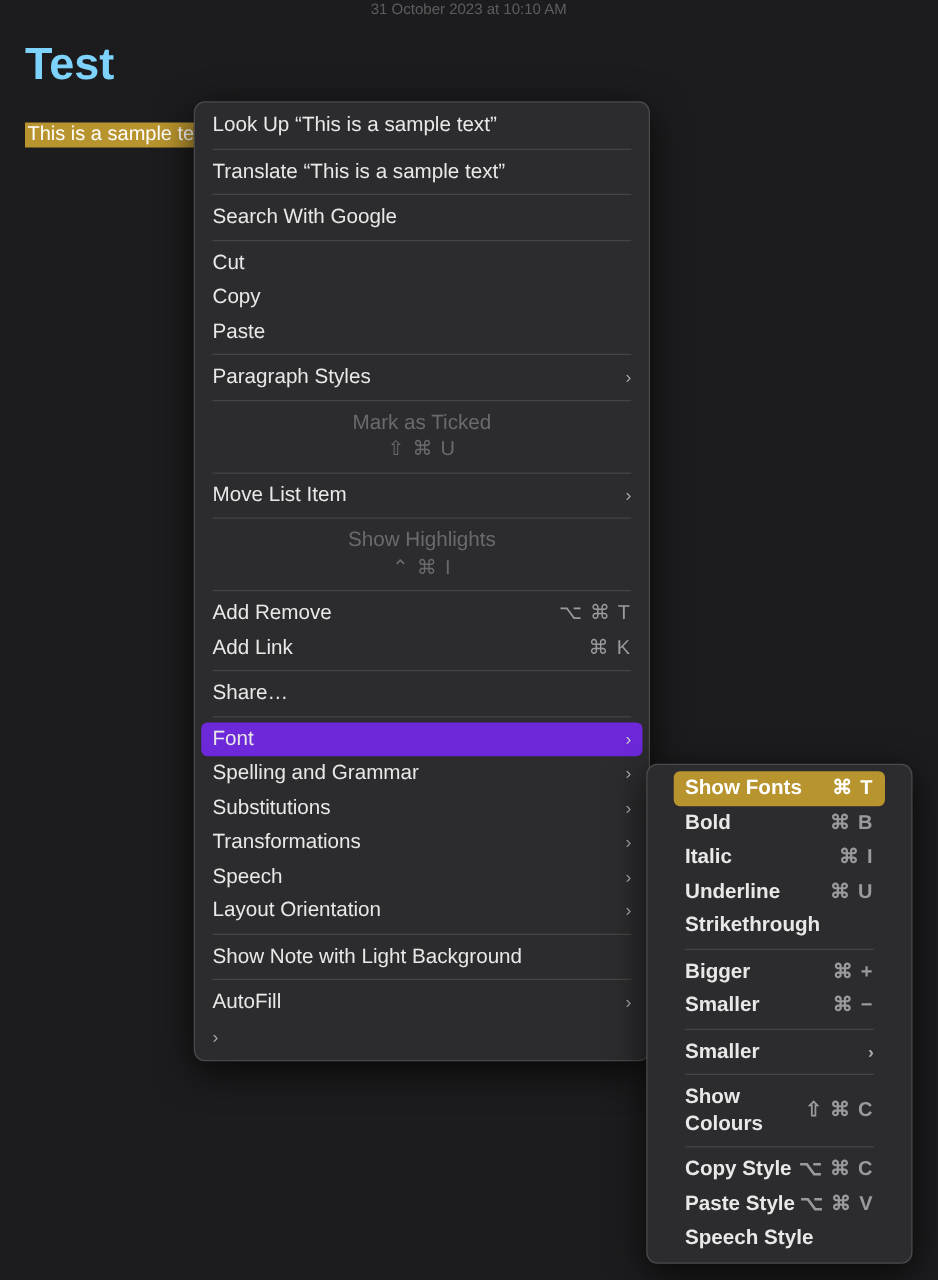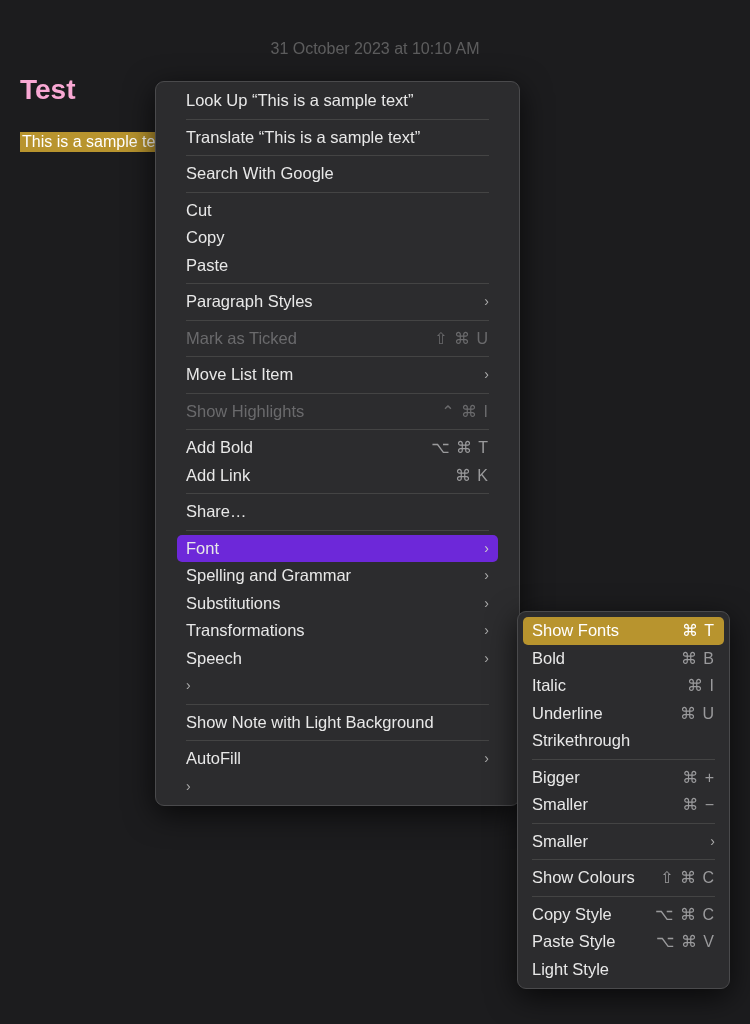--- a/index.html
+++ b/index.html
@@ -8,61 +8,61 @@
       height: 1024px;
       background: #1c1c1e;
       font-family: -apple-system, "Helvetica Neue", Arial, sans-serif;
       color: #e0e0e0;
       overflow: hidden;
       position: relative;
     }
     .timestamp {
       text-align: center;
       color: #888;
-      font-size: 16px;
+      font-size: 12px;
       padding-top: 0px;
       opacity: 0.6;
-      margin-top: 40px;
     }
     .title {
-      font-size: 28px;
+      font-size: 36px;
       font-weight: 700;
-      color: #f9a8d4;
+      color: #7dd3fc;
       margin: 16px 0 0 20px;
     }
     .selected-text {
       display: inline-block;
       background: #b8942e;
       color: #fff;
       font-size: 16px;
       margin: 26px 0 0 20px;
       padding: 1px 2px;
       border-right: 2px solid #222;
     }
     .context-menu {
       position: absolute;
       top: 81px;
       left: 155px;
       width: 365px;
       background: #2c2c2e;
       border: 1px solid #4a4a4c;
       border-radius: 9px;
       box-shadow: 0 8px 30px rgba(0,0,0,0.7);
-      padding: 5px 16px;
+      padding: 5px 0;
     }
     .submenu {
       position: absolute;
       top: 611px;
       left: 517px;
       width: 213px;
       background: #2c2c2e;
       border: 1px solid #4a4a4c;
       border-radius: 9px;
       box-shadow: 0 8px 30px rgba(0,0,0,0.7);
-      padding: 5px 0;
+      padding: 5px 16px;
+      font-weight: bold;
     }
     .menu-item {
       display: flex;
       align-items: center;
       justify-content: space-between;
       padding: 3px 14px;
       font-size: 16.5px;
       color: #e8e8e8;
       line-height: 21.5px;
       cursor: default;
@@ -76,20 +76,21 @@
     }
     .menu-item.selected {
       background: #b8942e;
       color: #fff;
       margin: 0 5px;
       border-radius: 5px;
       padding: 3px 9px;
     }
     .menu-item.disabled {
       color: #6a6a6c;
+      flex-direction: column;
     }
     .menu-sep {
       height: 1px;
       background: #444;
       margin: 4px 14px;
     }
     .shortcut {
       color: #9a9a9c;
       font-size: 16px;
       letter-spacing: 1px;
@@ -149,21 +150,21 @@
       <span class="label">Move List Item</span>
       <span class="chevron">›</span>
     </div>
   <div class="menu-sep"></div>
   <div class="menu-item disabled">
       <span class="label">Show Highlights</span>
       <span class="shortcut">⌃ ⌘ I</span>
     </div>
   <div class="menu-sep"></div>
   <div class="menu-item">
-      <span class="label">Add Bold</span>
+      <span class="label">Add Remove</span>
       <span class="shortcut">⌥ ⌘ T</span>
     </div>
   <div class="menu-item">
       <span class="label">Add Link</span>
       <span class="shortcut">⌘ K</span>
     </div>
   <div class="menu-sep"></div>
   <div class="menu-item">
       <span class="label">Share…</span>
     </div>
@@ -182,20 +183,21 @@
     </div>
   <div class="menu-item">
       <span class="label">Transformations</span>
       <span class="chevron">›</span>
     </div>
   <div class="menu-item">
       <span class="label">Speech</span>
       <span class="chevron">›</span>
     </div>
   <div class="menu-item">
+      <span class="label">Layout Orientation</span>
       <span class="chevron">›</span>
     </div>
   <div class="menu-sep"></div>
   <div class="menu-item">
       <span class="label">Show Note with Light Background</span>
     </div>
   <div class="menu-sep"></div>
   <div class="menu-item">
       <span class="label">AutoFill</span>
       <span class="chevron">›</span>
@@ -247,18 +249,18 @@
   <div class="menu-sep"></div>
   <div class="menu-item">
       <span class="label">Copy Style</span>
       <span class="shortcut">⌥ ⌘ C</span>
     </div>
   <div class="menu-item">
       <span class="label">Paste Style</span>
       <span class="shortcut">⌥ ⌘ V</span>
     </div>
   <div class="menu-item">
-      <span class="label">Light Style</span>
+      <span class="label">Speech Style</span>
     </div>
 </div>
 
 
 
 
 </body></html>

